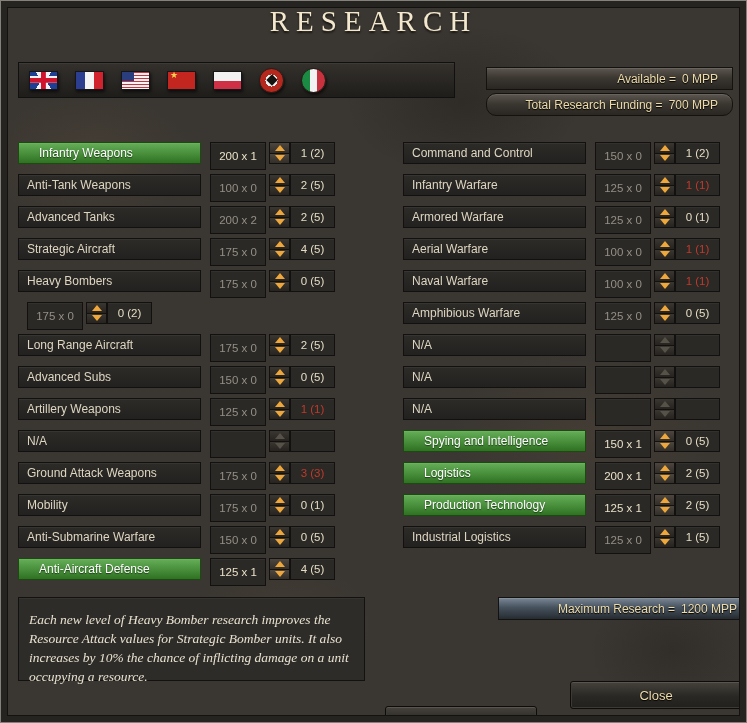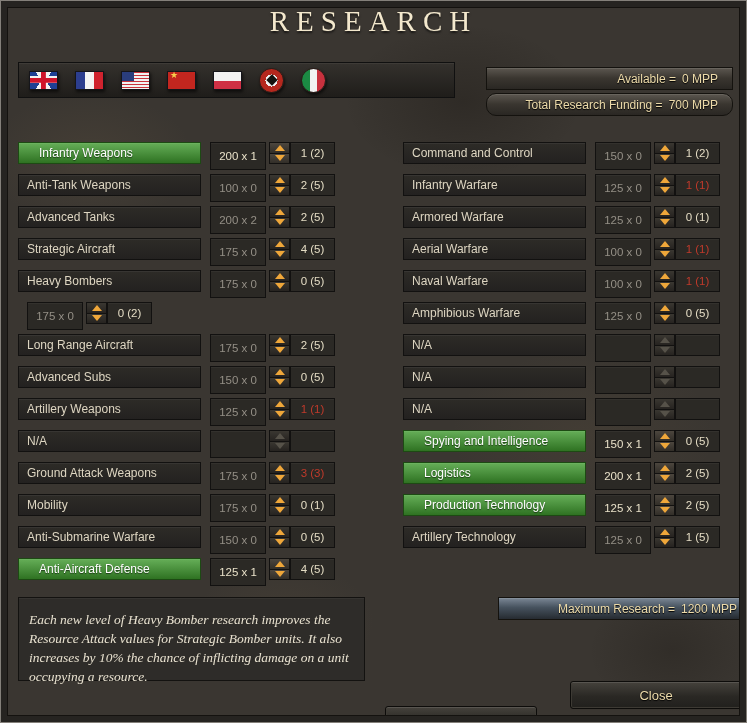--- a/index.html
+++ b/index.html
@@ -502,21 +502,21 @@
       <div class="spin up">
         <span class="tri-up"></span>
       </div>
       <div class="spin down">
         <span class="tri-down"></span>
       </div>
     </div>
     <div class="count">2 (5)</div>
   </div>
     <div class="row">
-    <div class="label">Artillery Technology</div>
+    <div class="label">Industrial Logistics</div>
     <div class="cost">125 x 0</div>
     <div class="spinner">
       <div class="spin up">
         <span class="tri-up"></span>
       </div>
       <div class="spin down">
         <span class="tri-down"></span>
       </div>
     </div>
     <div class="count">1 (5)</div>

